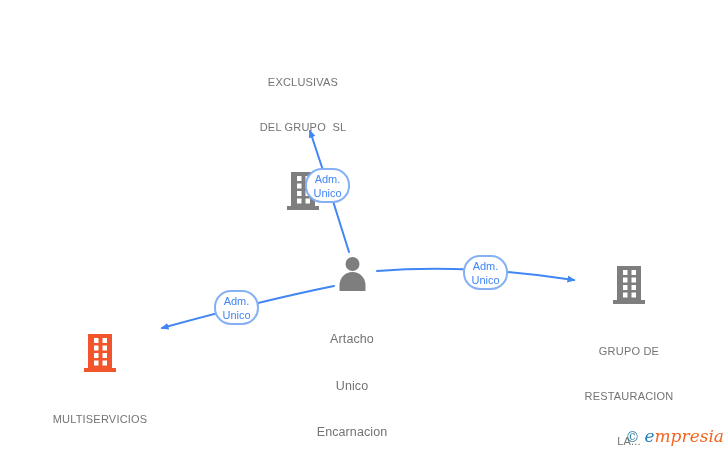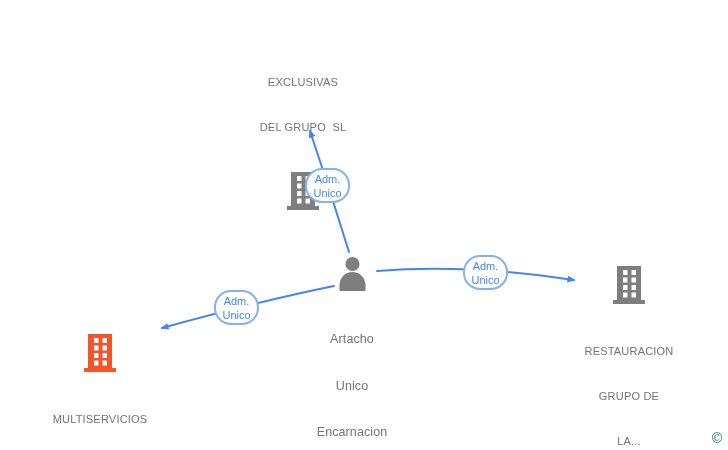--- a/index.html
+++ b/index.html
@@ -147,22 +147,22 @@
           <rect x="11" y="11.5" width="4.5" height="5"></rect>
             <rect x="19.5" y="11.5" width="4.5" height="5"></rect>
           <rect x="11" y="19" width="4.5" height="5"></rect>
             <rect x="19.5" y="19" width="4.5" height="5"></rect>
           <rect x="11" y="26.5" width="4.5" height="5"></rect>
             <rect x="19.5" y="26.5" width="4.5" height="5"></rect>
         </g>
       </svg>
     </span>
     <div class="node-label icon-gap-below">
+      <div>GRUPO DE</div>
       <div>RESTAURACION</div>
-      <div>GRUPO DE</div>
       <div>LA...</div>
     </div>
   </div>
 
   <div class="node" style="left:100px; top:334px;">
     <span>
       <svg width="34" height="38" viewBox="0 0 34 38">
         <rect x="1" y="34" width="32" height="4" fill="#f2552b"></rect>
         <rect x="5" y="0" width="24" height="34" fill="#f2552b"></rect>
         <g fill="#ffffff">
@@ -192,15 +192,16 @@
     <span>Adm.</span>
     <span>Unico</span>
   </div>
   <div class="edge-label-box" style="left:214px; top:290px;">
     <span>Adm.</span>
     <span>Unico</span>
   </div>
 
   <div class="watermark">
     <span class="copy">©</span>
+    <span class="brand"><span class="e">e</span><span class="rest">mpresia</span></span>
   </div>
 
 </div>
 
 </body></html>

